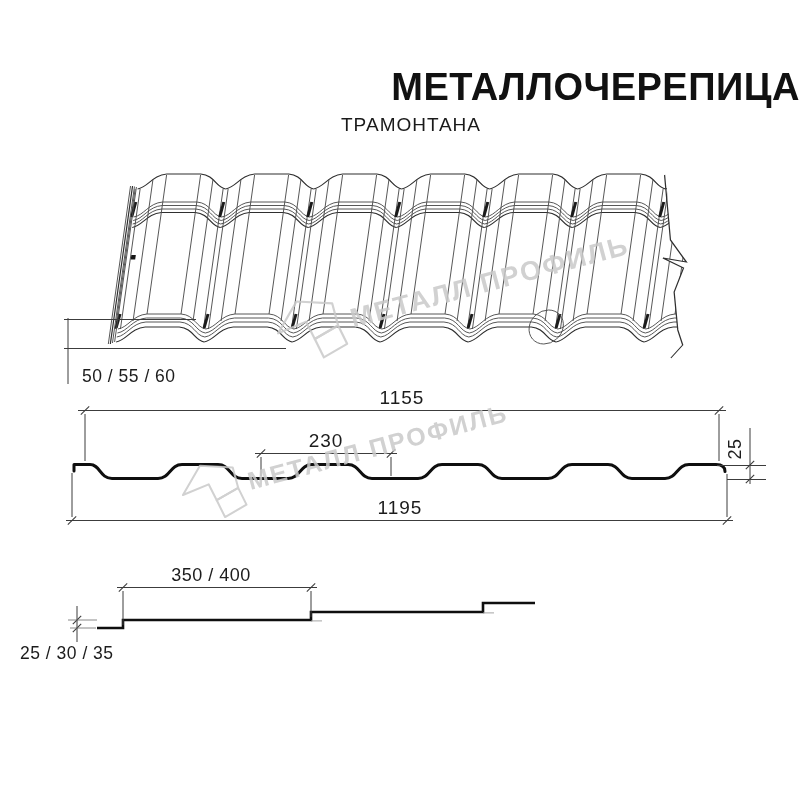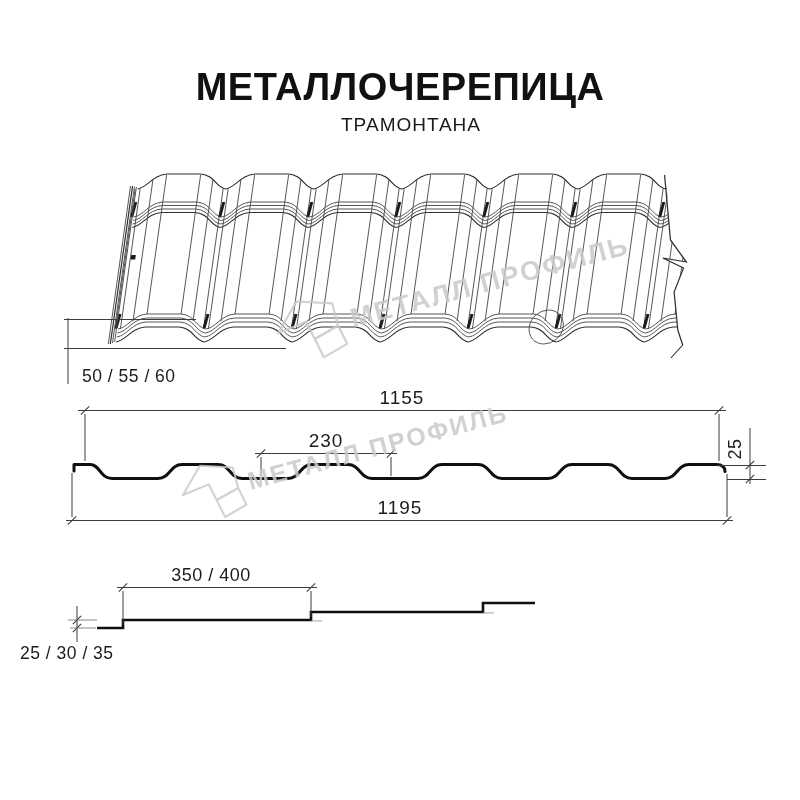--- a/index.html
+++ b/index.html
@@ -1,18 +1,18 @@
 <!DOCTYPE html>
 <html><head>
 <meta charset="utf-8">
 <style>
   html,body{margin:0;padding:0;background:#ffffff;width:800px;height:800px;overflow:hidden;}
   body{font-family:"Liberation Sans",sans-serif;position:relative;}
   .header{position:absolute;top:0;left:0;width:800px;text-align:center;}
-  .title{margin-top:68px;font-size:38px;font-weight:700;letter-spacing:.5px;color:#111;line-height:1.05;}
+  .title{margin-top:68px;font-size:38px;font-weight:700;letter-spacing:.5px;color:#111;line-height:1.05;text-align:right;}
   .subtitle{margin-top:6px;font-size:19px;font-weight:500;letter-spacing:1px;color:#1a1a1a;padding-left:22px;}
   svg{position:absolute;top:0;left:0;}
   .s09{stroke:#4a4a4a;stroke-width:.9;fill:none;}
   .s12{stroke:#2f2f2f;stroke-width:1.2;fill:none;}
   .dark{stroke:#1b1b1b;stroke-width:3;fill:none;}
   .dim{stroke:#3c3c3c;stroke-width:1;fill:none;}
   .dimthin{stroke:#6a6a6a;stroke-width:.8;fill:none;}
   .thick{stroke:#0f0f0f;stroke-width:3;fill:none;stroke-linejoin:round;stroke-linecap:round;}
   .thick2{stroke:#0f0f0f;stroke-width:2.6;fill:none;stroke-linejoin:miter;}
   .stub{stroke:#9a9a9a;stroke-width:.9;fill:none;}

